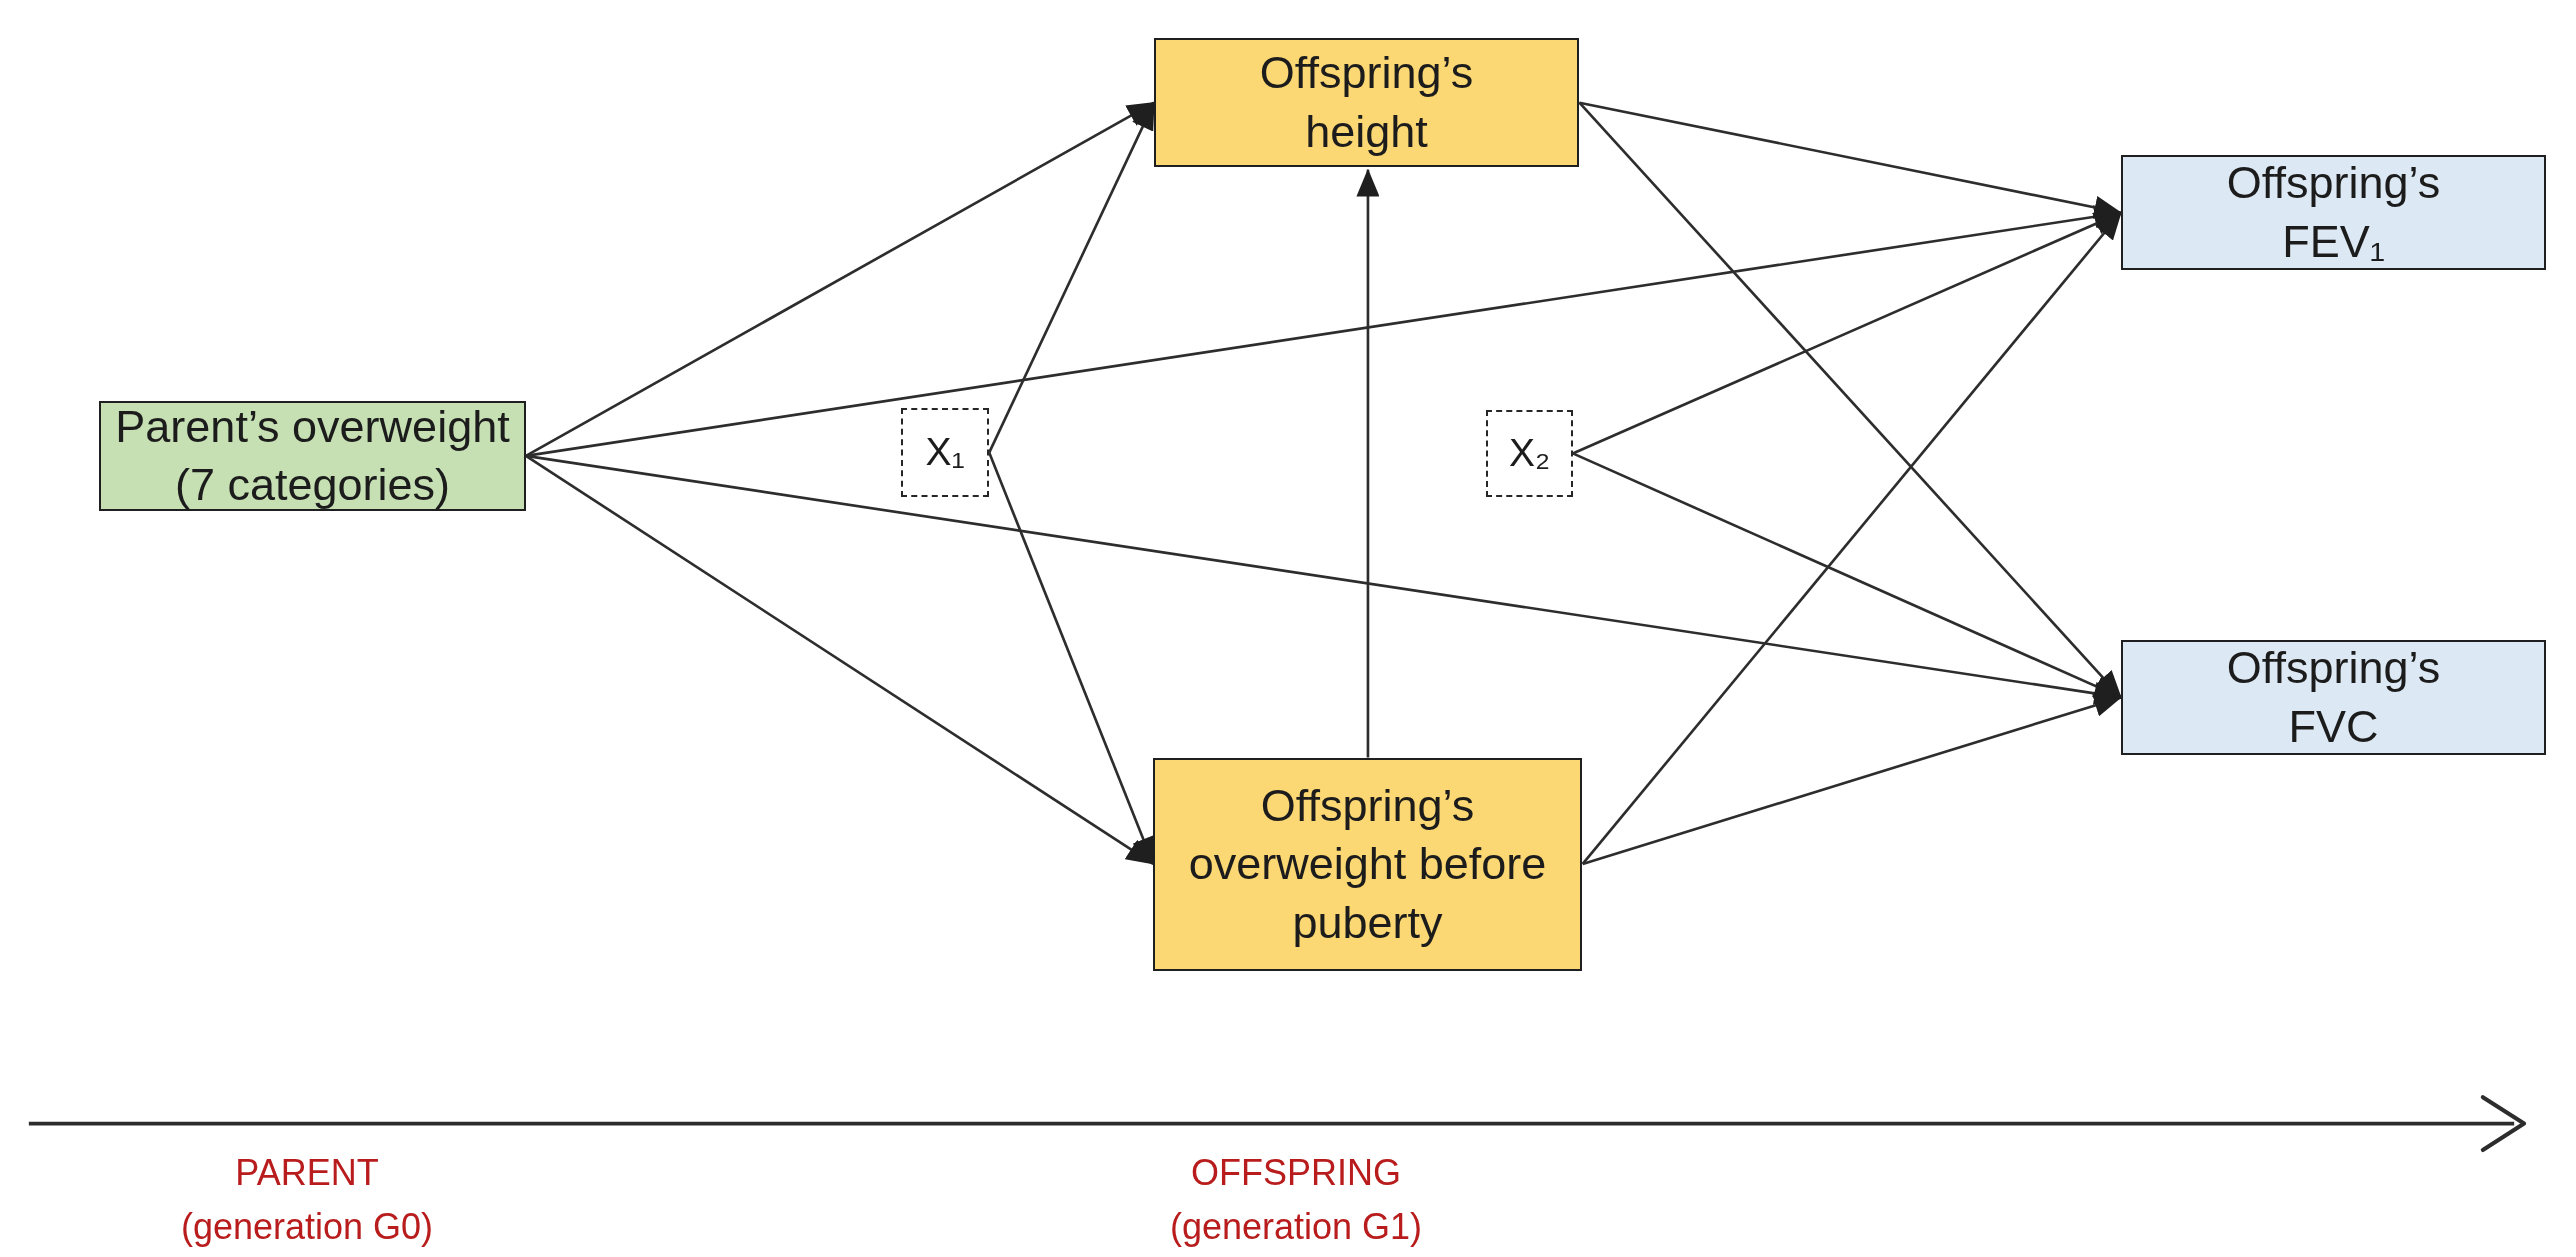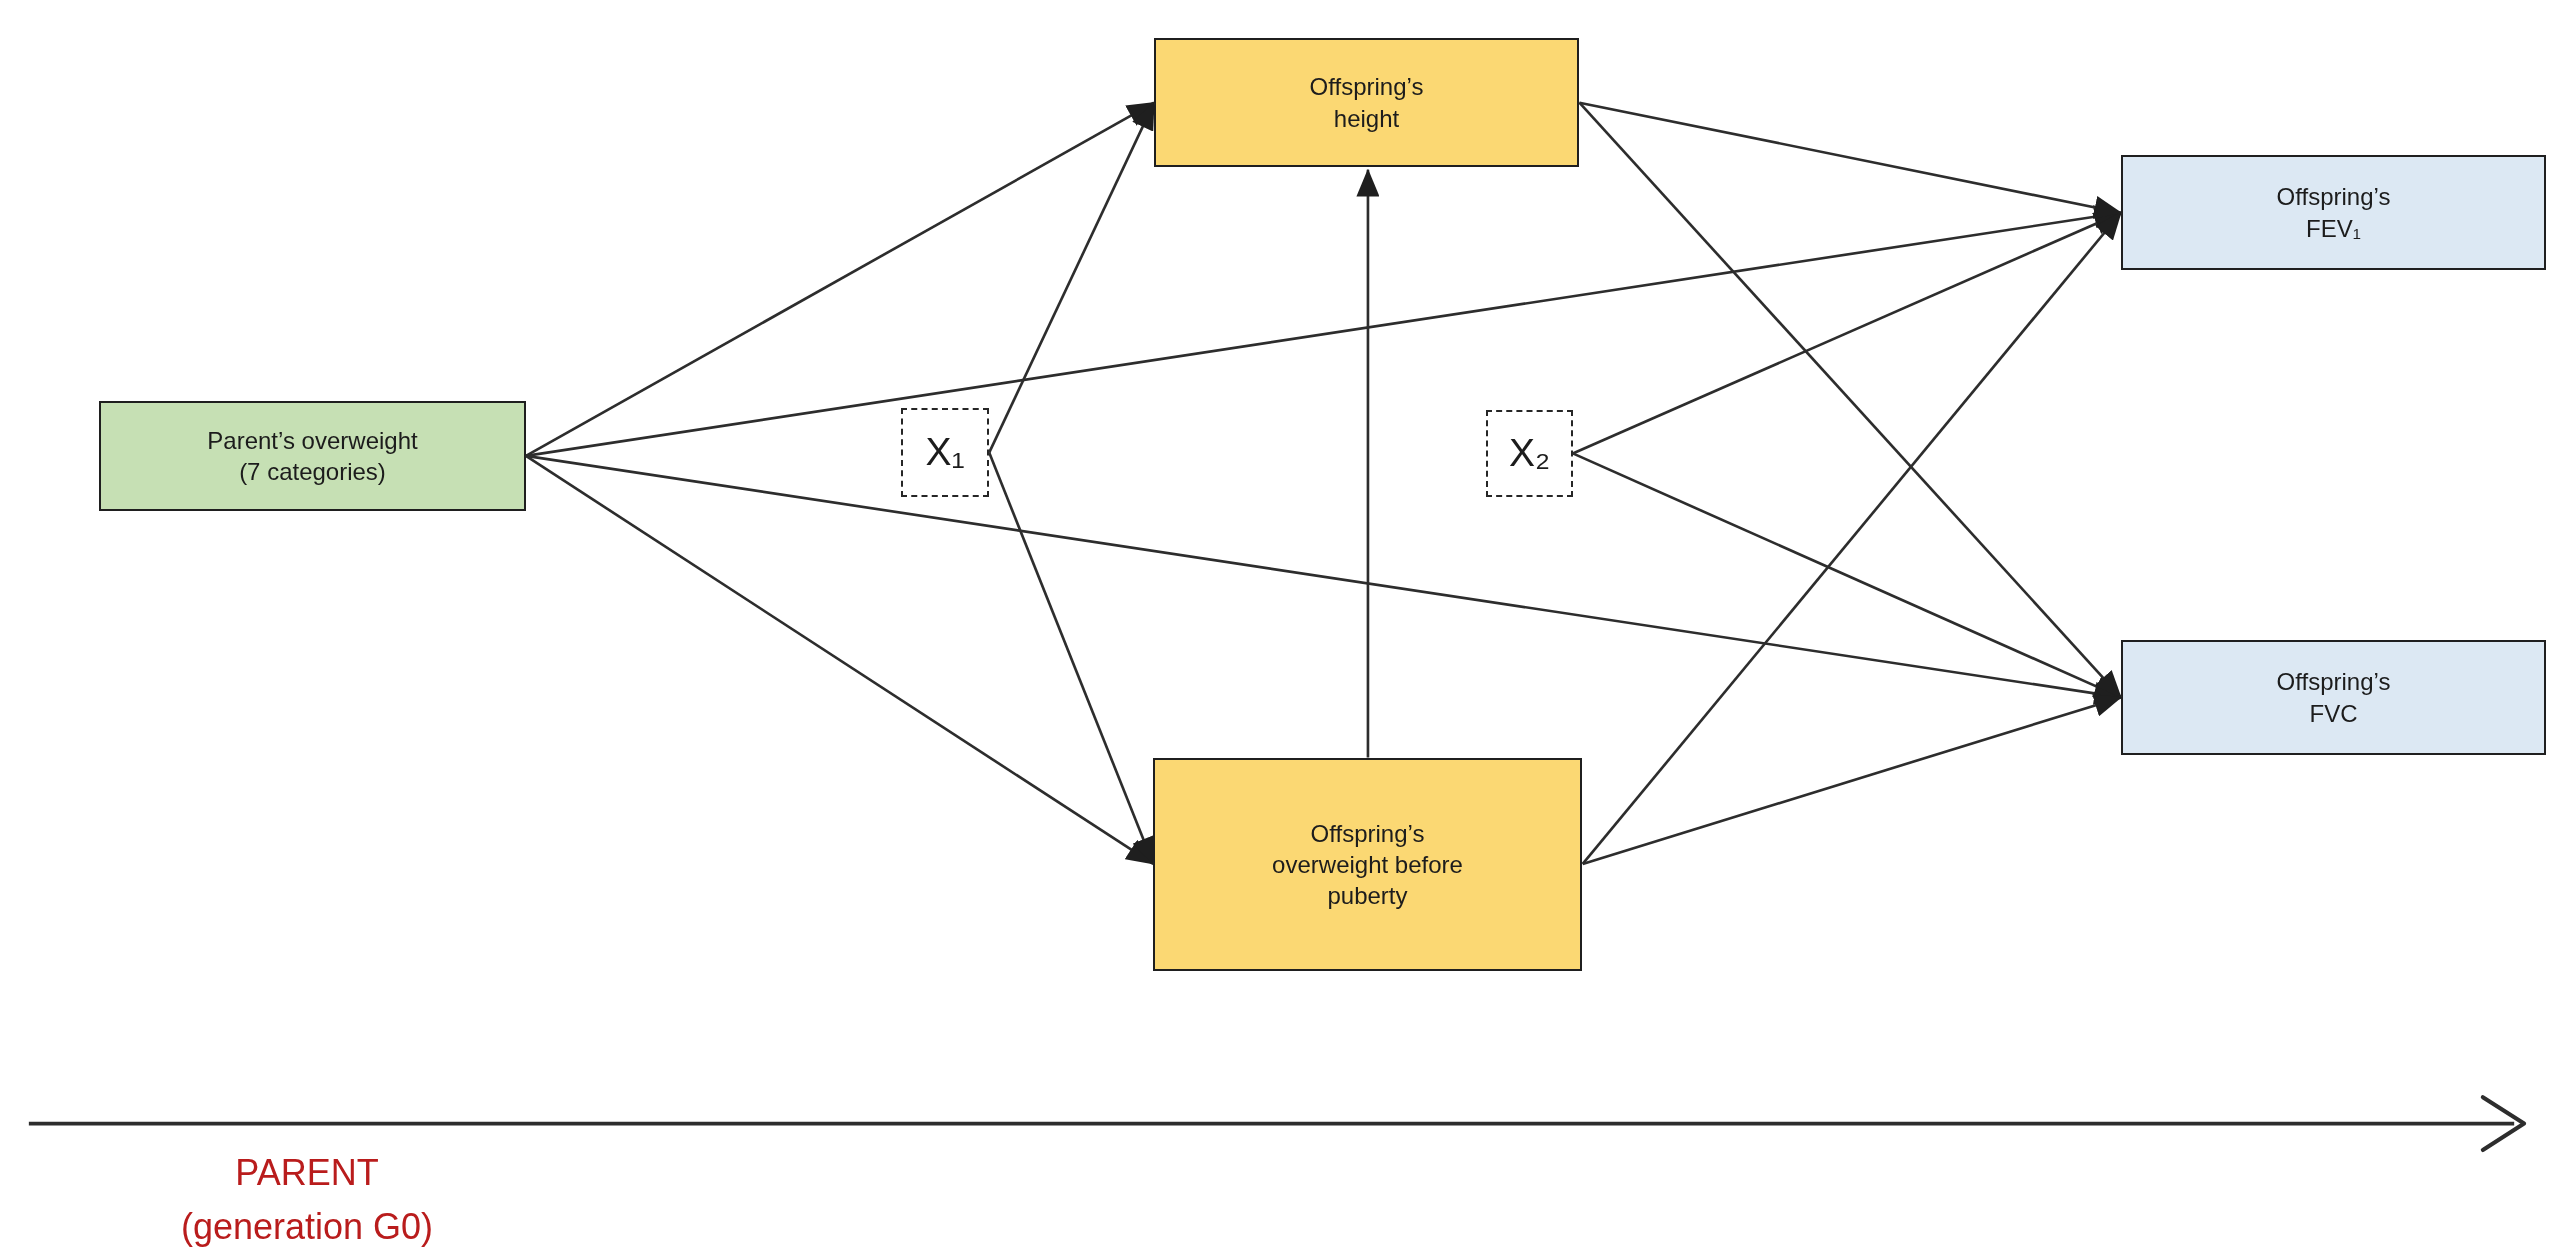--- a/index.html
+++ b/index.html
@@ -10,21 +10,21 @@
   }
   #stage { position: absolute; inset: 0; width: 2576px; height: 1258px; }
 
   .node {
     position: absolute;
     display: flex; align-items: center; justify-content: center;
     text-align: center;
     border: 2.5px solid #1f1f1f;
     box-sizing: border-box;
     color: #1c1c1c;
-    font-size: 24px;
+    font-size: 45px;
     line-height: 1.3;
   }
   .node .lbl { white-space: pre-line; }
   .node.dashed {
     border: 2.5px dashed #262626;
     background: #ffffff;
     font-size: 39px;
   }
 
   svg#overlay {
@@ -109,15 +109,17 @@
       </g>
 
     <g>
       <line class="timeline-line" x1="35" y1="1363" x2="3050" y2="1363"></line>
       <path class="timeline-head" d="M3012,1331 L3062,1363 L3012,1395"></path>
     </g>
   </svg>
 
   <div class="axis-label" style="left:307px; top:1146px;">PARENT
 (generation G0)</div>
+  <div class="axis-label" style="left:1296px; top:1146px;">OFFSPRING
+(generation G1)</div>
 
 </div>
 
 
 </body></html>

